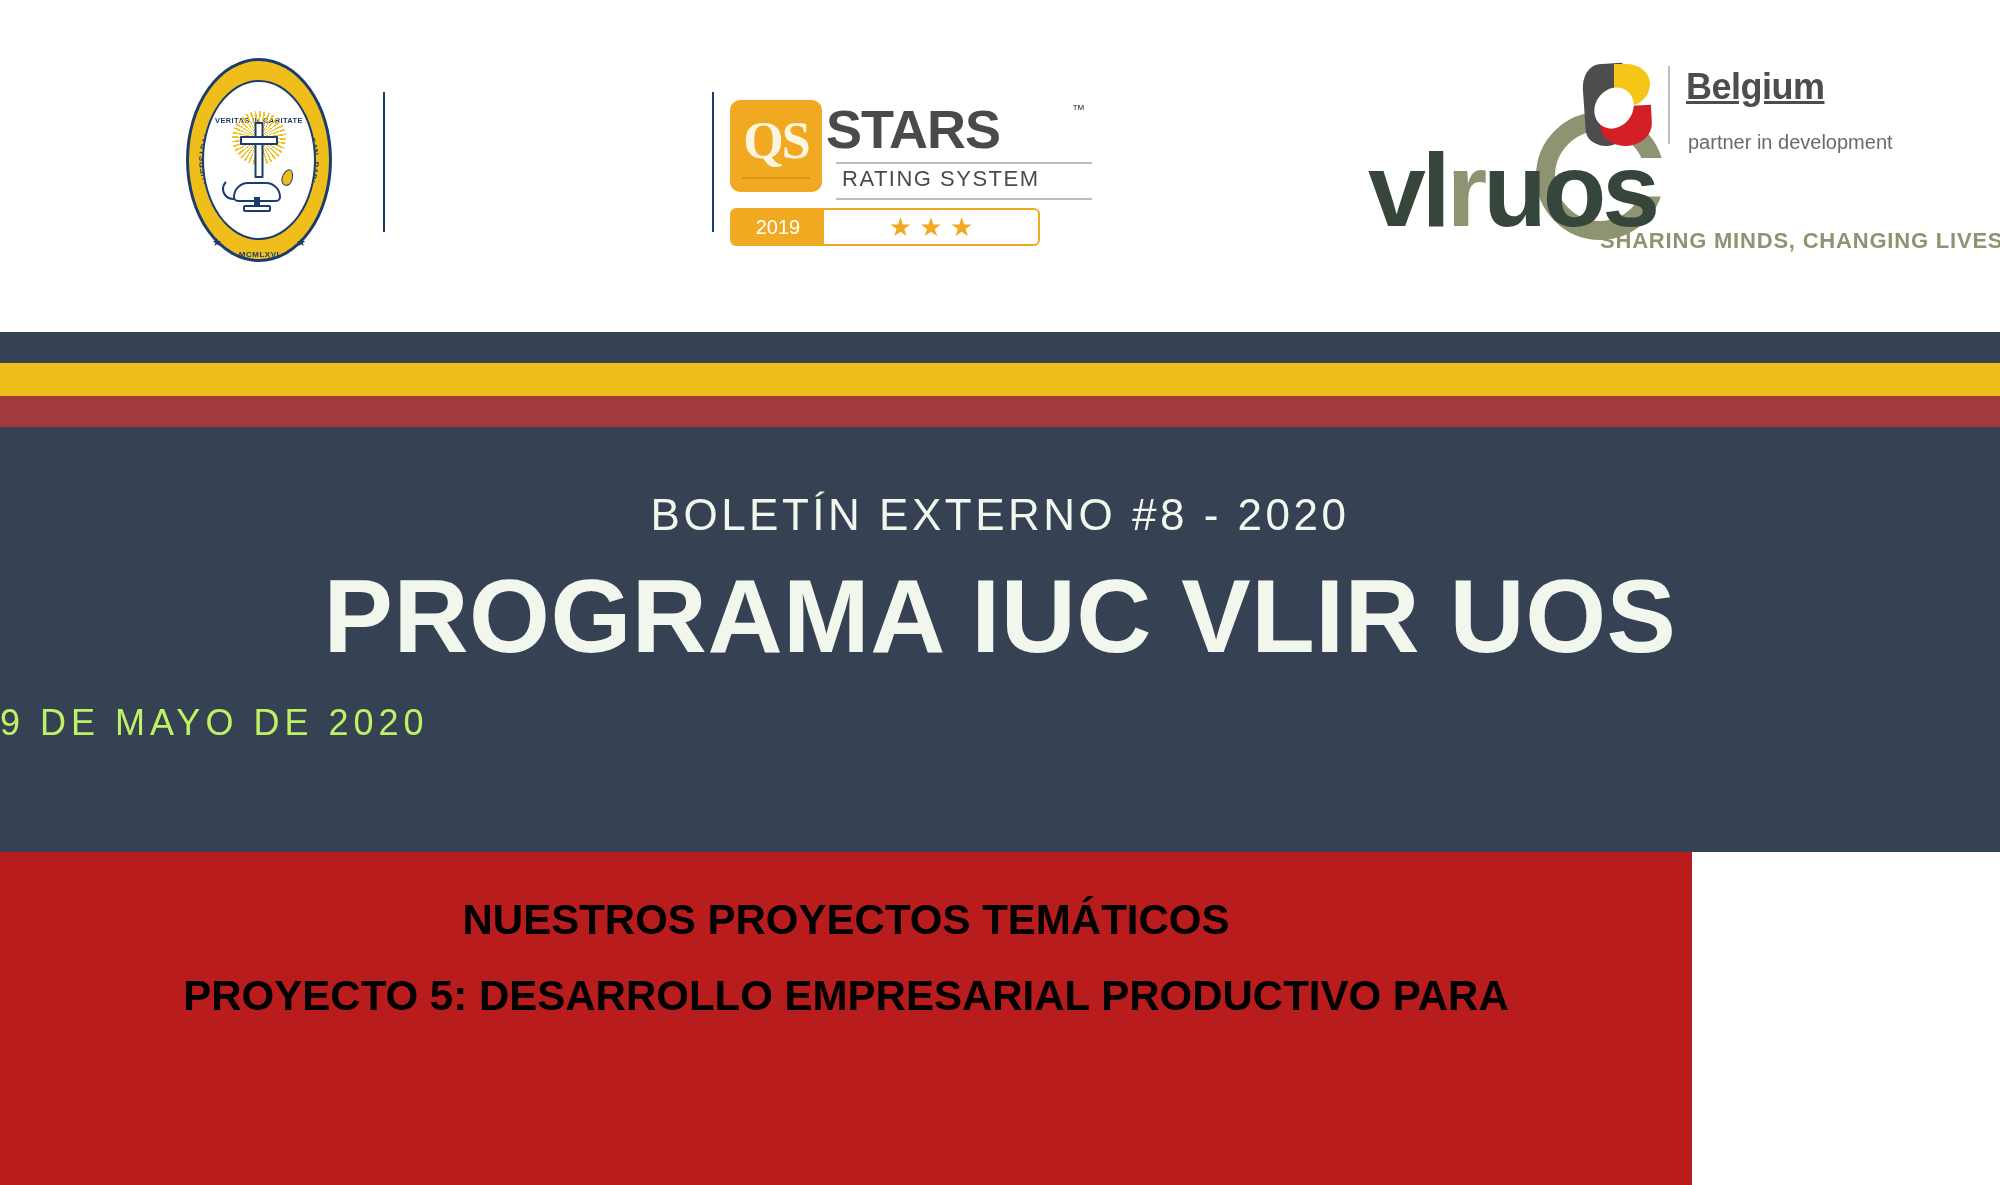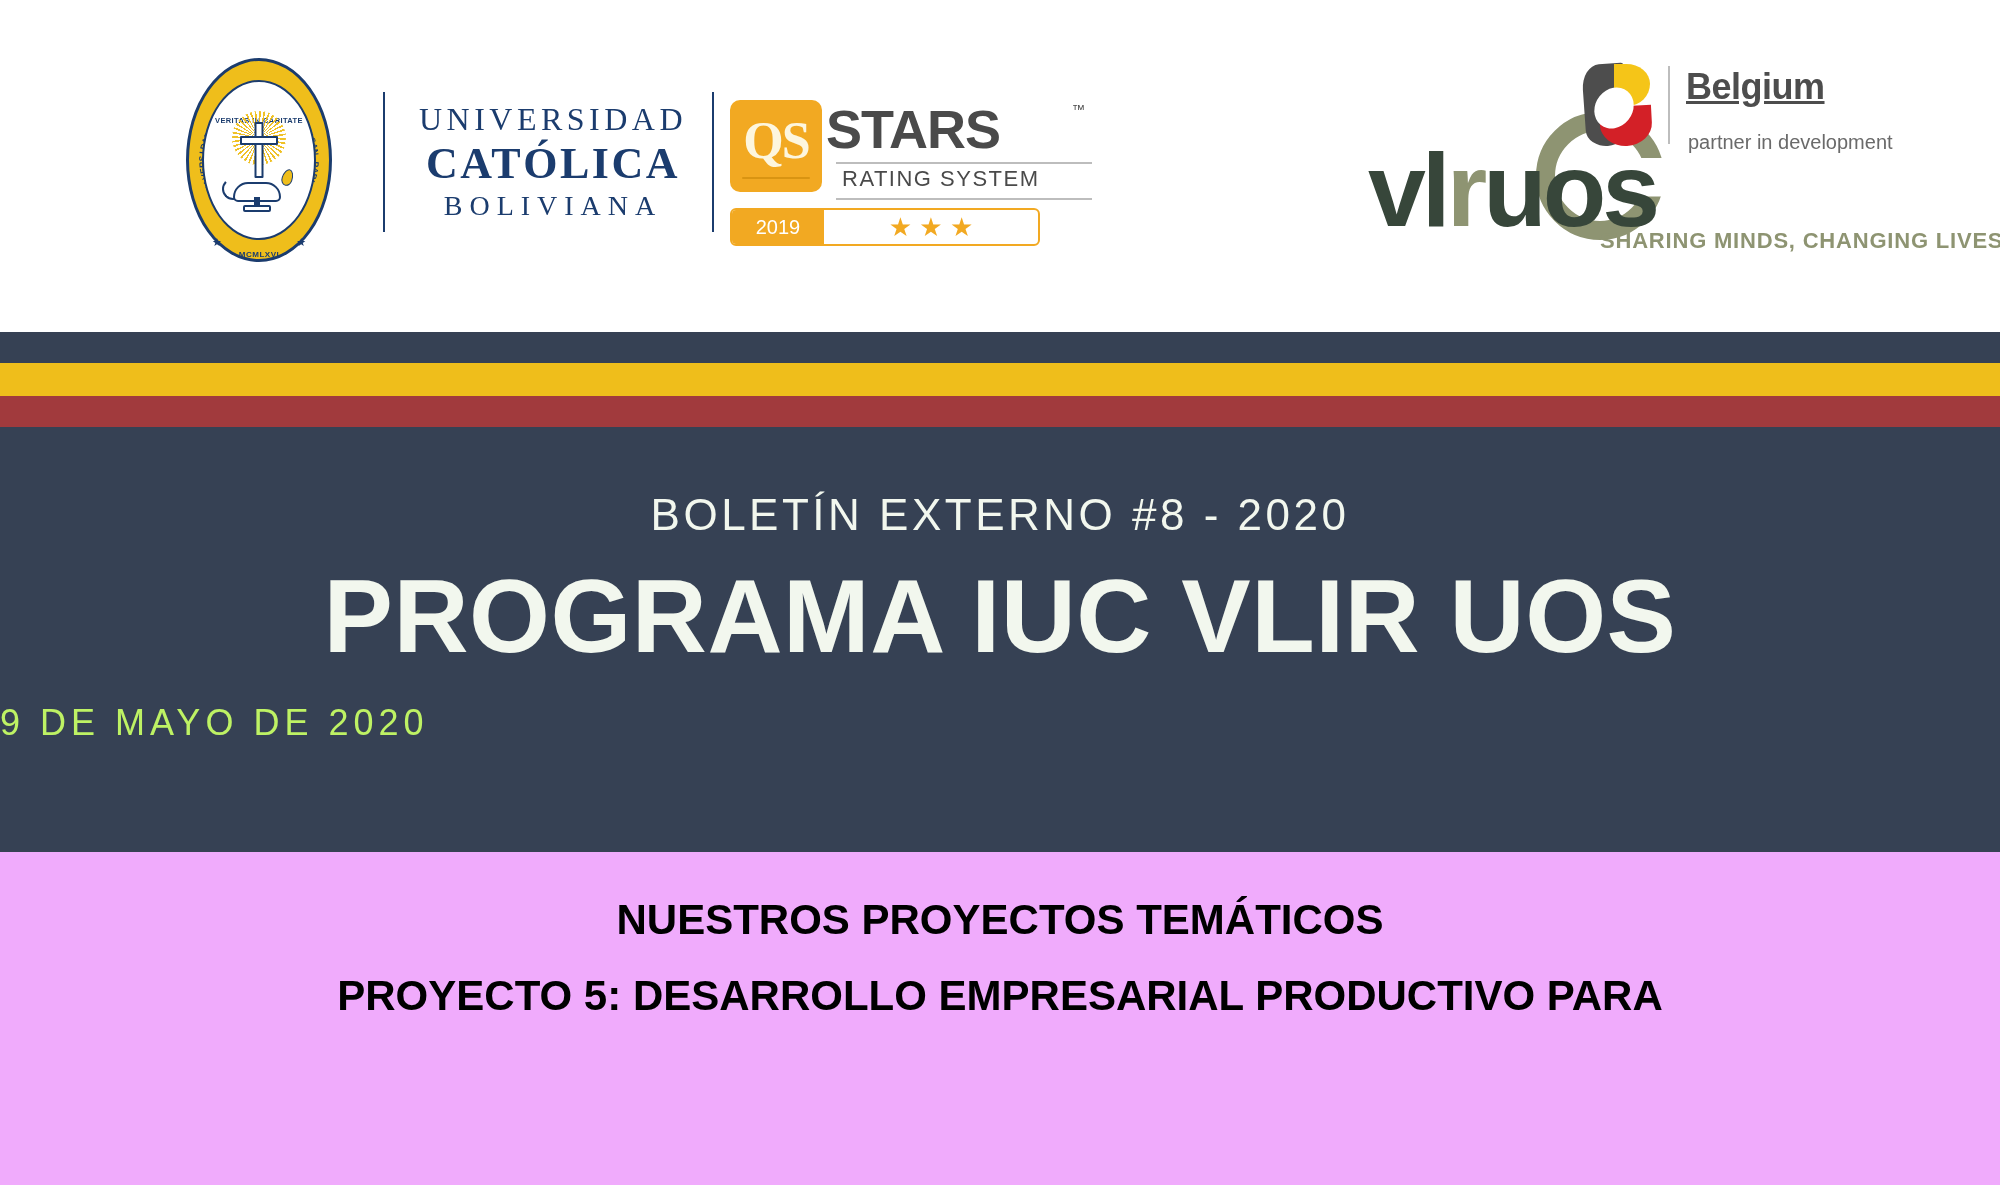--- a/index.html
+++ b/index.html
@@ -257,21 +257,21 @@
     text-align:center; color:#F2F7EE;
     font-size:104px; font-weight:bold; letter-spacing:.5px; line-height:1;
   }
   .banner-date {
     position:absolute; left:0; right:0; top:370px;
     color:#bef264;
     font-size:36px; letter-spacing:5px; font-weight:400;
   }
 
   
-  .body-area { position:absolute; left:0; top:852px; width:2000px; height:333px; background:#f0abfc; }
+  .body-area { position:absolute; left:0; top:852px; width:1692px; height:333px; background:#b91c1c; }
   .body-line {
     text-align:center; color:#000000;
     font-weight:bold; line-height:1.26;
   }
   .bl1 { position:absolute; left:0; right:0; top:42px; font-size:42px; }
   .bl2 { position:absolute; left:0; right:0; top:118px; font-size:42px; }
   .bl3 { position:absolute; left:0; right:0; top:194px; font-size:42px; }
 </style>
 </head>
 <body>
@@ -341,25 +341,20 @@
           <div class="lamp-flame"></div>
         </div>
       </div>
       <div class="seal-star l">★</div>
       <div class="seal-star r">★</div>
       <div class="seal-mcm">MCMLXVI</div>
     </div>
 
     <div class="divider-v div1"></div>
 
-    <div class="ucb-words">
-      <div class="ucb-l1">UNIVERSIDAD</div>
-      <div class="ucb-l2">CATÓLICA</div>
-      <div class="ucb-l3">BOLIVIANA</div>
-    </div>
 
     <div class="divider-v div2"></div>
 
     <div class="qs-block">
       <div class="qs-tile">
         <div class="qs-text">QS</div>
         <div class="qs-underline"></div>
       </div>
       <div class="stars-word">STARS</div>
       <div class="stars-tm">™</div>

